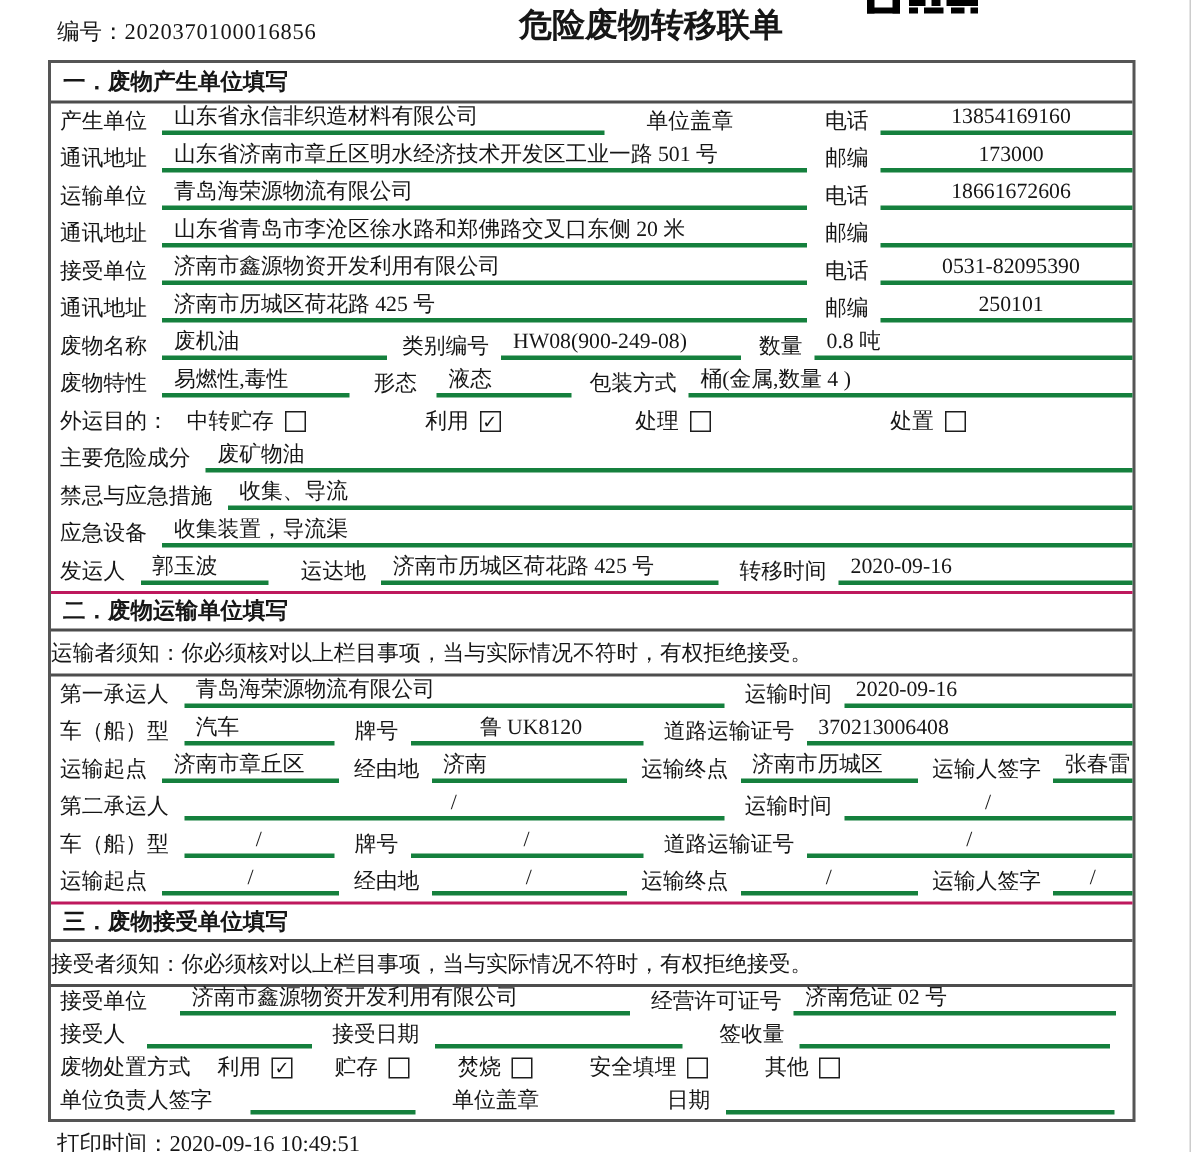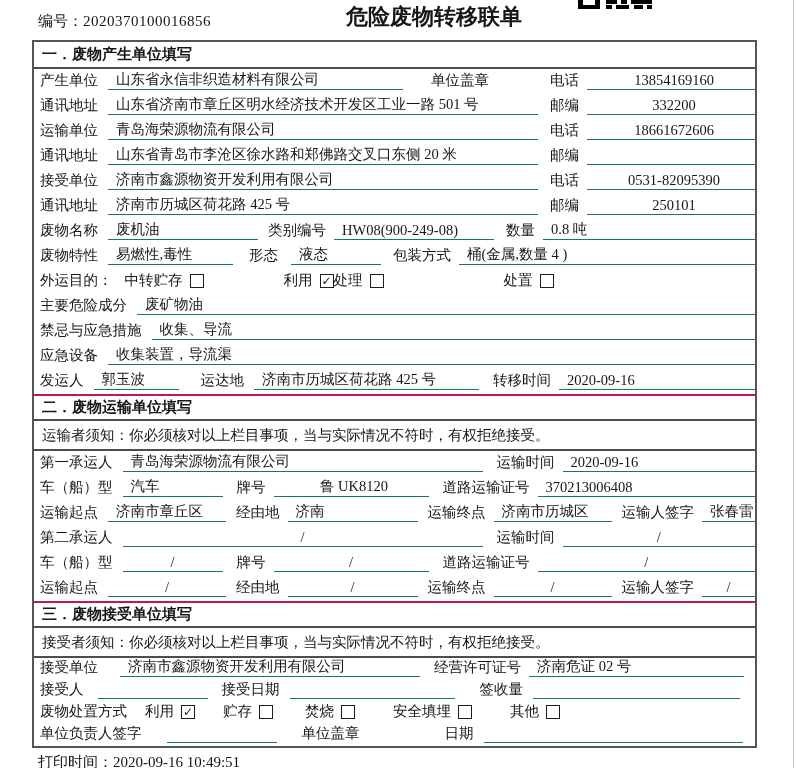--- a/index.html
+++ b/index.html
@@ -9,32 +9,32 @@
   .qr{position:absolute;left:578px;top:0;width:74px;height:10px;}
   .hdr{position:relative;height:40px;}
   .doc-no{position:absolute;left:38px;top:12px;font-size:15px;white-space:nowrap;}
   .doc-no .num{letter-spacing:0.5px;}
   .title{position:absolute;left:50%;transform:translateX(-50%);margin-left:36px;top:2px;
          font-family:"Liberation Sans","DejaVu Sans",sans-serif;font-weight:bold;font-size:22px;white-space:nowrap;}
   .box{margin-left:32px;width:721px;border:2px solid #555555;background:#fff;}
   .sh{font-family:"Liberation Sans","DejaVu Sans",sans-serif;font-weight:bold;font-size:15px;
       display:flex;align-items:center;padding-left:8px;height:27px;box-sizing:border-box;border-bottom:2px solid #4d4d4d;}
   .sh.mid{border-top:2px solid #be185d;}
-  .notice{display:flex;align-items:center;padding-left:8px;height:30px;box-sizing:border-box;border-bottom:2px solid #4d4d4d;white-space:nowrap;}
+  .notice{display:flex;align-items:center;height:30px;box-sizing:border-box;border-bottom:2px solid #4d4d4d;white-space:nowrap;}
   .row{display:flex;align-items:flex-end;height:25px;box-sizing:border-box;padding:0 0 4px 6px;}
   .s3 .row{height:22px;padding-bottom:3px;}
   .lbl{white-space:nowrap;}
-  .u{border-bottom:1px solid #15803d;white-space:nowrap;padding:0 2px 0 8px;box-sizing:border-box;overflow:hidden;}
+  .u{border-bottom:3px solid #15803d;white-space:nowrap;padding:0 2px 0 8px;box-sizing:border-box;overflow:hidden;}
   .uc{text-align:center;padding:0 2px;}
   .f1{flex:1;}
   .mr10{margin-right:10px;}
   .ml8{margin-left:8px;}.ml10{margin-left:10px;}.ml12{margin-left:12px;}.ml14{margin-left:14px;}
   .ml16{margin-left:16px;}.ml18{margin-left:18px;}.ml22{margin-left:22px;}
   .ml25{margin-left:25px;}.ml28{margin-left:28px;}.ml30{margin-left:14px;}.ml32{margin-left:32px;}
-  .ml38{margin-left:38px;}.ml80{margin-left:80px;}.ml85{margin-left:85px;}.ml90{}
+  .ml38{margin-left:38px;}.ml80{margin-left:80px;}.ml85{margin-left:85px;}.ml90{margin-left:90px;}
   .ml120{margin-left:120px;}.mla{margin-left:auto;}
   .mr12{margin-right:12px;}.mr15{margin-right:15px;}
   .w85{width:85px;}.w90{width:90px;margin-left:13px;}.w100{width:100px;}.w110{width:110px;}
   .w118{width:118px;}.w125{width:125px;}.w130{width:130px;}.w150{width:150px;}
   .w155{width:155px;text-align:center;}.w160{width:160px;}.w165{width:165px;}.w168{width:168px;text-align:center;}.w215{width:215px;}
   .w225{width:225px;}.w295{width:295px;}.w300{width:300px;}.w360{width:360px;}.w430{width:430px;}
   .ck{display:flex;align-items:center;white-space:nowrap;}
   .cbx{width:12px;height:12px;border:1.5px solid #1d1d1d;margin-left:7px;display:flex;align-items:center;justify-content:center;
        font-size:12px;line-height:1;font-family:"Liberation Sans","DejaVu Sans",sans-serif;box-sizing:content-box;}
   .footer{margin:5px 0 0 38px;font-size:15px;white-space:nowrap;}
@@ -77,21 +77,21 @@
         <span class="u w295">山东省永信非织造材料有限公司</span>
         <span class="lbl ml28">单位盖章</span>
         <span class="lbl mla">电话</span>
         <span class="u w168 ml8">13854169160</span>
       </div>
 
       <div class="row">
         <span class="lbl mr10">通讯地址</span>
         <span class="u w430">山东省济南市章丘区明水经济技术开发区工业一路 501 号</span>
         <span class="lbl mla">邮编</span>
-        <span class="u w168 ml8">332200</span>
+        <span class="u w168 ml8">173000</span>
       </div>
 
       <div class="row">
         <span class="lbl mr10">运输单位</span>
         <span class="u w430">青岛海荣源物流有限公司</span>
         <span class="lbl mla">电话</span>
         <span class="u w168 ml8">18661672606</span>
       </div>
 
       <div class="row">

